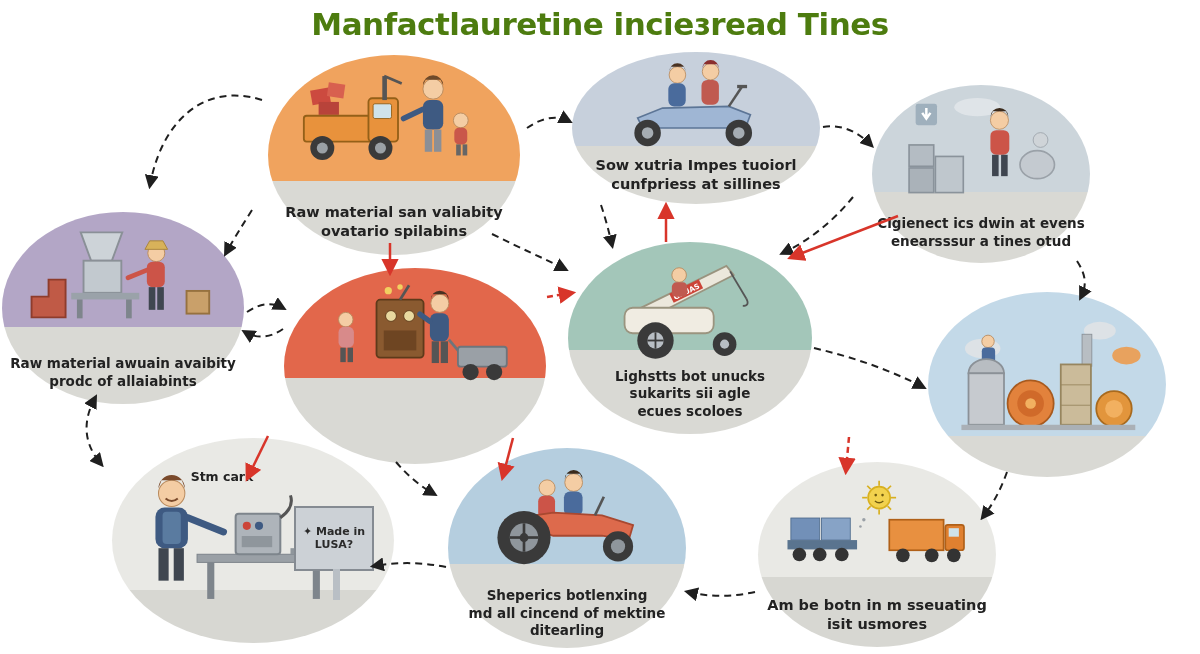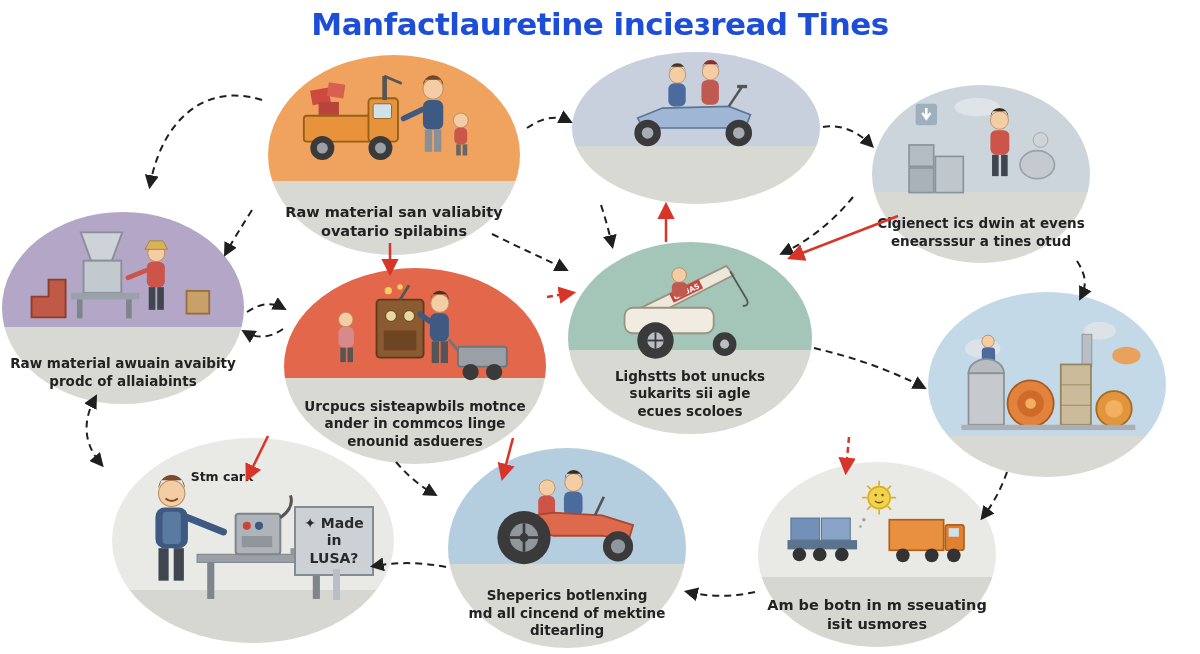--- a/index.html
+++ b/index.html
@@ -1,19 +1,19 @@
 <!DOCTYPE html>
 <html><head>
 <meta charset="utf-8">
 <style>
   html,body{margin:0;padding:0;background:#ffffff;}
   .canvas{position:relative;width:1200px;height:654px;background:#ffffff;overflow:hidden;
           font-family:"DejaVu Sans","Liberation Sans",sans-serif;}
   .title{position:absolute;left:0;top:6px;width:100%;text-align:center;
-         font-size:31px;font-weight:800;color:#1d4ed8;letter-spacing:-0.5px;z-index:2;}
+         font-size:31px;font-weight:800;color:#4d7c0f;letter-spacing:-0.5px;z-index:2;}
   .arrows{position:absolute;inset:0;z-index:5;pointer-events:none;}
   .bubble{position:absolute;z-index:1;}
   .ellipse{position:absolute;inset:0;border-radius:50%;}
   .illus{position:absolute;left:9%;top:5%;width:82%;height:60%;}
   .caption{position:absolute;left:2%;right:2%;bottom:7%;text-align:center;
            font-weight:700;color:#222222;white-space:pre-line;line-height:1.3;}
   .cap-2{font-size:14.5px;}
   .cap-3{font-size:13.5px;}
   
   .b-truck   .ellipse{background:linear-gradient(180deg,#f0a35e 0 63%,#d9d9d4 63% 100%);}
@@ -22,22 +22,22 @@
   .b-purple  .ellipse{background:linear-gradient(180deg,#b3a6c6 0 60%,#d9d9d4 60% 100%);}
   .b-workshop.ellipse-wrap .ellipse, .b-workshop .ellipse{background:linear-gradient(180deg,#e2674b 0 56%,#d9d9d4 56% 100%);}
   .b-crane   .ellipse{background:linear-gradient(180deg,#a3c6b9 0 56%,#d9d9d4 56% 100%);}
   .b-factory .ellipse{background:linear-gradient(180deg,#c3d9e8 0 78%,#d9d9d4 78% 100%);}
   .b-bench   .ellipse{background:linear-gradient(180deg,#e9e9e5 0 74%,#d7d7d2 74% 100%);}
   .b-tractor .ellipse{background:linear-gradient(180deg,#b5cedf 0 58%,#d9d9d4 58% 100%);}
   .b-trucks  .ellipse{background:linear-gradient(180deg,#e9e9e5 0 62%,#d7d7d2 62% 100%);}
   
   .bench-label{position:absolute;left:24%;top:15%;width:30%;text-align:center;
                font-size:12.5px;font-weight:700;color:#222;}
-  .sign{position:absolute;right:7%;top:33%;width:25%;padding:7px 3px;background:#ccd1d6;
-        border:2px solid #858b92;font-size:14px;font-weight:700;color:#2a2a2a;
+  .sign{position:absolute;right:7%;top:33%;width:25%;padding:17px 3px;background:#ccd1d6;
+        border:2px solid #858b92;font-size:11px;font-weight:700;color:#2a2a2a;
         text-align:center;white-space:pre-line;line-height:1.25;}
   .sign-post{position:absolute;right:19%;top:64%;width:7px;height:15%;background:#b9bfc5;}
 </style>
 </head>
 <body>
 
 <div class="canvas">
 
   <div class="title">Manfactlauretine incieɜread Tines</div>
 
@@ -81,20 +81,22 @@
       <path d="M118,10 a10,10 0 0 1 20,0 l-2,-5 h-16 Z" fill="#8a2e2e"></path>
       <rect x="117" y="24" width="21" height="30" rx="7" fill="#c05a50"></rect>
       <path d="M40,70 L70,58 L150,56 L176,66 L170,82 L46,82 Z" fill="#9fb6d4" stroke="#5c7596" stroke-width="2"></path>
       <line x1="150" y1="56" x2="166" y2="32" stroke="#555" stroke-width="3"></line>
       <line x1="160" y1="32" x2="172" y2="32" stroke="#555" stroke-width="4"></line>
       <circle cx="52" cy="88" r="16" fill="#3a3a3a"></circle>
         <circle cx="52" cy="88" r="7" fill="#a6adb3"></circle>
       <circle cx="162" cy="88" r="16" fill="#3a3a3a"></circle>
         <circle cx="162" cy="88" r="7" fill="#a6adb3"></circle>
     </svg>
+    <div class="caption cap-2">Sow xutria Impes tuoiorl
+cunfpriess at sillines</div>
   </div>
 
   <div class="bubble b-boxes" style="left:872px;top:85px;width:218px;height:178px;">
     <div class="ellipse"></div>
     <svg class="illus" viewBox="0 0 200 130">
       <ellipse cx="95" cy="16" rx="28" ry="11" fill="#dfe4e8"></ellipse>
       <rect x="20" y="12" width="26" height="26" rx="3" fill="#9fb0bd"></rect>
       <path d="M33,17 v10 M28,23 l5,7 l5,-7" stroke="#ffffff" stroke-width="3" fill="none"></path>
       <rect x="12" y="62" width="30" height="26" fill="#b4bcc3" stroke="#8a939b" stroke-width="2"></rect>
       <rect x="12" y="90" width="30" height="30" fill="#aab2b9" stroke="#8a939b" stroke-width="2"></rect>
@@ -150,23 +152,20 @@
       <path d="M132,24 a10,10 0 0 1 20,0 l-3,-6 h-15 Z" fill="#4a3222"></path>
       <rect x="131" y="39" width="21" height="31" rx="7" fill="#3e5a82"></rect>
       <rect x="133" y="70" width="8" height="24" fill="#555"></rect>
       <rect x="143" y="70" width="8" height="24" fill="#555"></rect>
       <line x1="131" y1="48" x2="120" y2="40" stroke="#3e5a82" stroke-width="6" stroke-linecap="round"></line>
       <rect x="162" y="76" width="54" height="22" rx="3" fill="#9aa0a6" stroke="#6e757c" stroke-width="2"></rect>
       <circle cx="176" cy="104" r="9" fill="#3a3a3a"></circle>
         <circle cx="202" cy="104" r="9" fill="#3a3a3a"></circle>
       <line x1="162" y1="80" x2="152" y2="68" stroke="#6e757c" stroke-width="3"></line>
     </svg>
-    <div class="caption cap-3">Urcpucs sisteapwbils motnce
-ander in commcos linge
-enounid asdueres</div>
   </div>
 
   <div class="bubble b-crane" style="left:568px;top:242px;width:244px;height:192px;">
     <div class="ellipse"></div>
     <svg class="illus" viewBox="0 0 220 120">
       <polygon points="48,62 150,12 158,22 60,72" fill="#ece8dc" stroke="#9a947f" stroke-width="2"></polygon>
       <g transform="rotate(-26 106 40)">
         <rect x="88" y="34" width="36" height="11" fill="#cc4438"></rect>
         <text x="106" y="43" text-anchor="middle" font-size="8" font-weight="bold" fill="#ffffff">GRUAS</text>
       </g>

